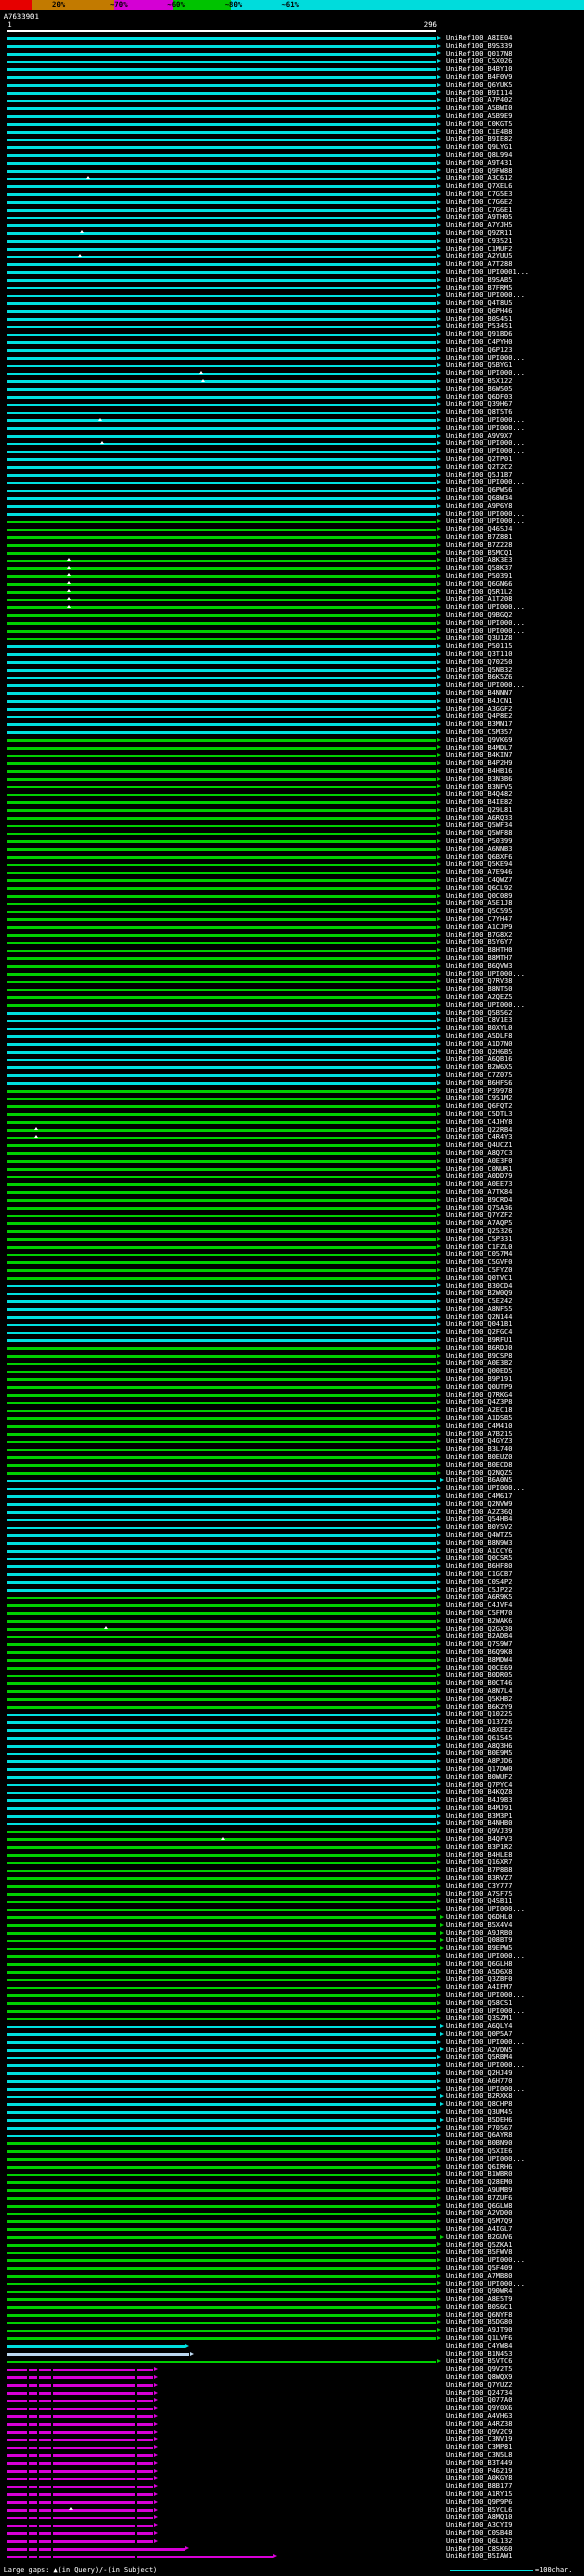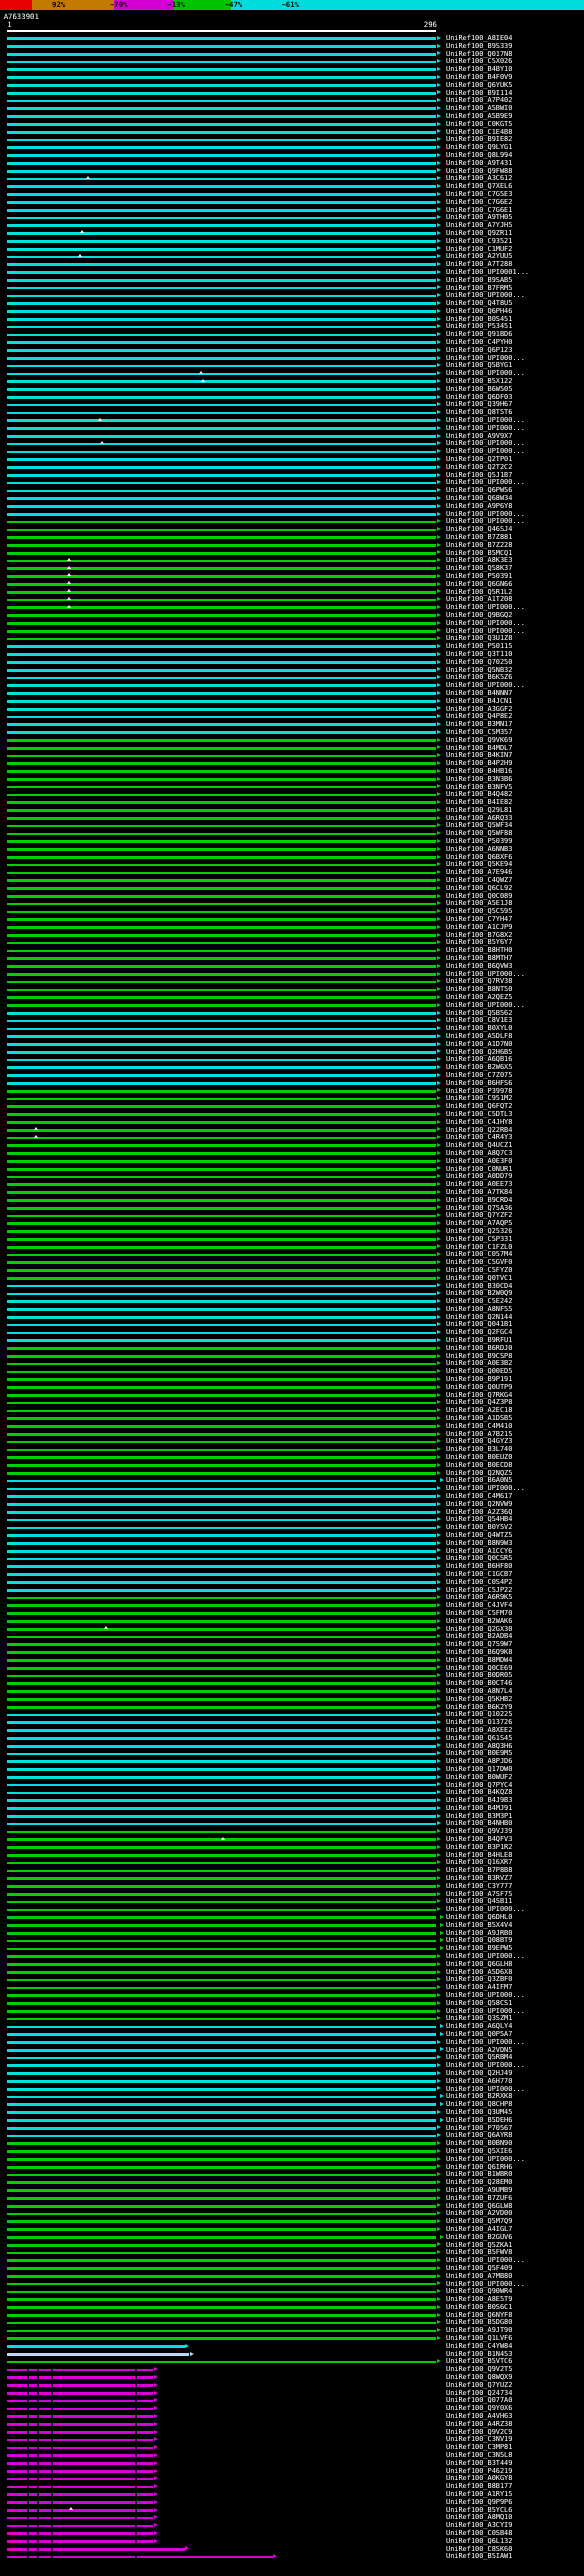--- a/index.html
+++ b/index.html
@@ -32,24 +32,24 @@
 <body>
 
 <div id="page">
 
   <div id="scalebar">
       <div class="scaleseg" style="left: 0%; width: 5.5%; background: rgb(230, 0, 0);"></div>
       <div class="scaleseg" style="left: 5.5%; width: 14%; background: rgb(194, 122, 0);"></div>
       <div class="scaleseg" style="left: 19.5%; width: 10%; background: rgb(212, 0, 212);"></div>
       <div class="scaleseg" style="left: 29.5%; width: 10%; background: rgb(0, 195, 0);"></div>
       <div class="scaleseg" style="left: 39.5%; width: 60.5%; background: rgb(0, 220, 220);"></div>
-      <span class="scalelabel" style="left: 8.9%;">92%</span>
+      <span class="scalelabel" style="left: 8.9%;">20%</span>
       <span class="scalelabel" style="left: 18.8%;">~70%</span>
-      <span class="scalelabel" style="left: 28.6%;">~13%</span>
-      <span class="scalelabel" style="left: 38.4%;">~47%</span>
+      <span class="scalelabel" style="left: 28.6%;">~60%</span>
+      <span class="scalelabel" style="left: 38.4%;">~80%</span>
       <span class="scalelabel" style="left: 48.1%;">~61%</span>
     </div>
 
   <div id="queryid">A7633901</div>
 
   <div class="rulnum" id="rulstart">1</div>
   <div class="rulnum" id="rulend">296</div>
   <div id="rulerline"></div>
 
   <div id="rows">
@@ -1786,15 +1786,20 @@
         <div class="bar" style="left: 7.3px; width: 266px; background: rgb(216, 0, 216);"></div>
         <div class="arrow" style="left: 273px; border-left: 4.6px solid rgb(216, 0, 216);"></div>
         <div class="sgap" style="left: 27px;"></div>
         <div class="sgap" style="left: 37px;"></div>
         <div class="sgap" style="left: 51px;"></div>
         <div class="sgap" style="left: 135px;"></div>
         <span class="lbl">UniRef100_B5IAW1</span>
       </div>
     </div>
 
+  <div id="legend">
+    <span id="gapstext">Large gaps: ▲(in Query)/-(in Subject)</span>
+    <span id="scaleline" style="background: rgb(0, 224, 224);"></span>
+    <span id="scaletext">=100char.</span>
+  </div>
 
 </div>
 
 
 </body></html>

